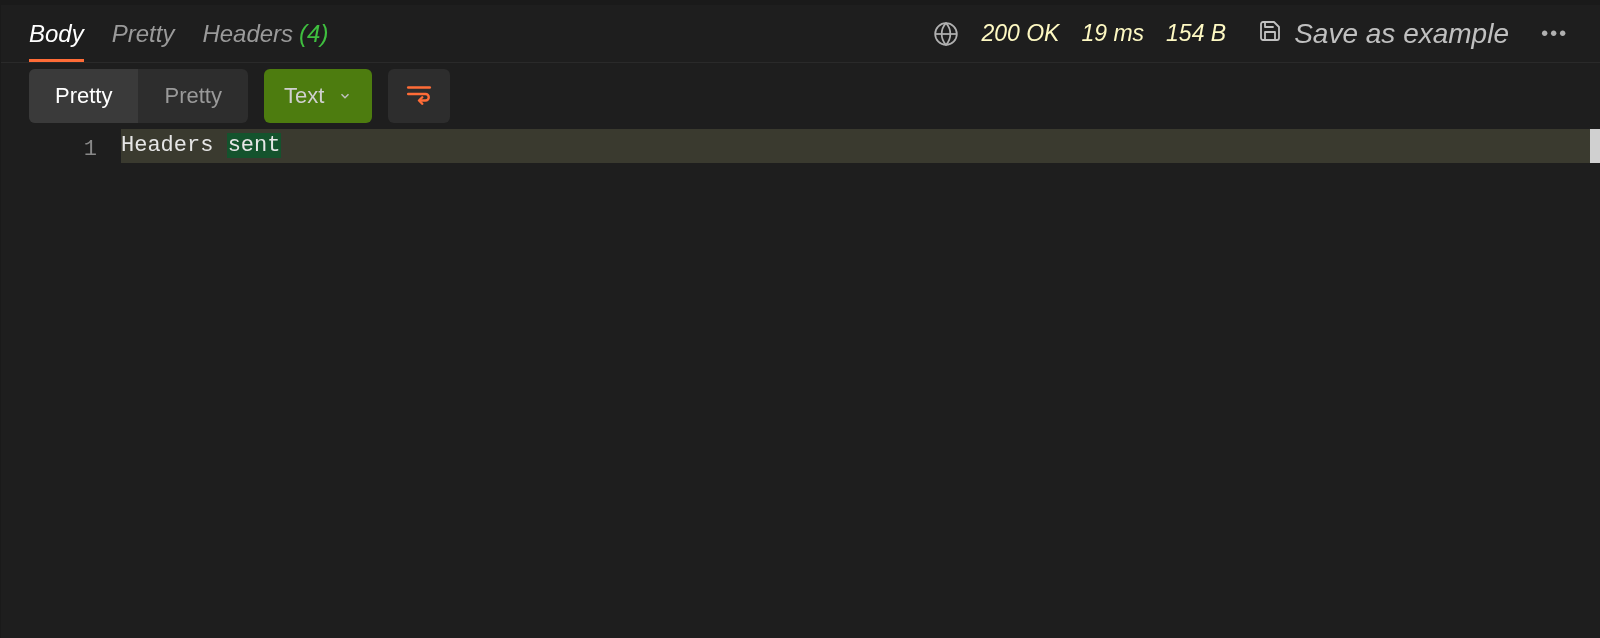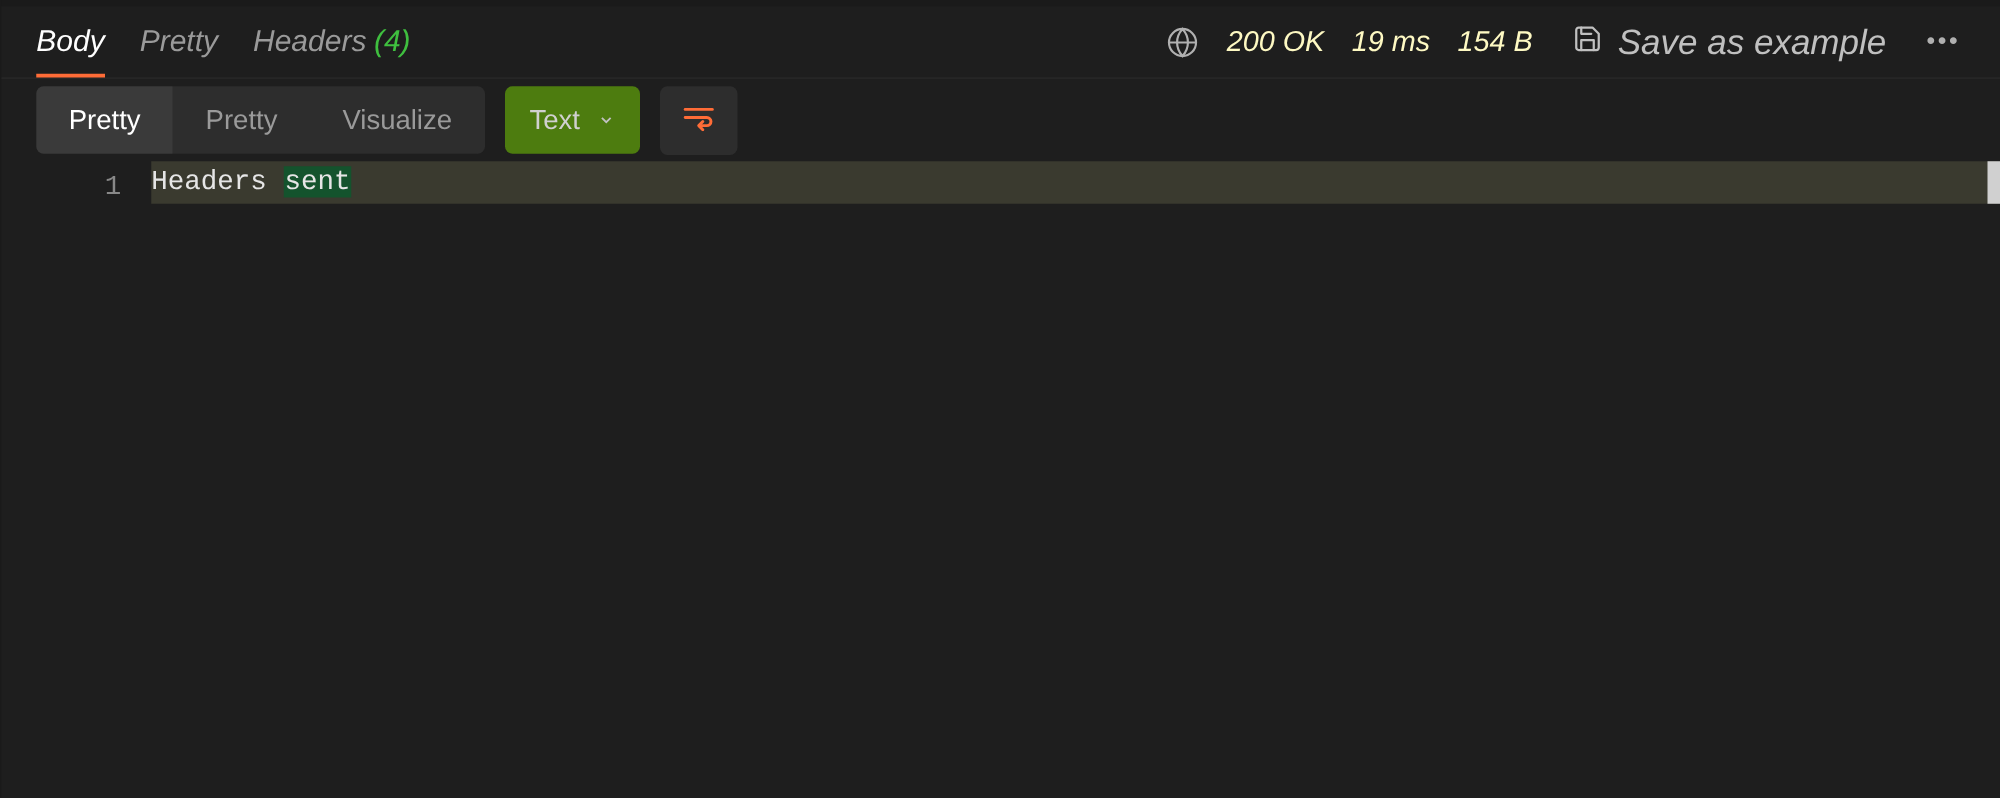--- a/index.html
+++ b/index.html
@@ -182,21 +182,20 @@
     <div class="more-btn">
       <span>•••</span>
     </div>
   </div>
 </div>
 
 <div class="toolbar-row">
   <div class="view-seg">
     <div class="view-btn active">Pretty</div>
     <div class="view-btn">Pretty</div>
-    <div class="view-btn">Visualize</div>
   </div>
 
   <div class="format-select">
     <span>Text</span>
     <span>
       <svg class="chevron" viewBox="0 0 24 24" fill="none" stroke="#c0c0c0" stroke-width="2.5">
         <polyline points="6 9 12 15 18 9"></polyline>
       </svg>
     </span>
   </div>

